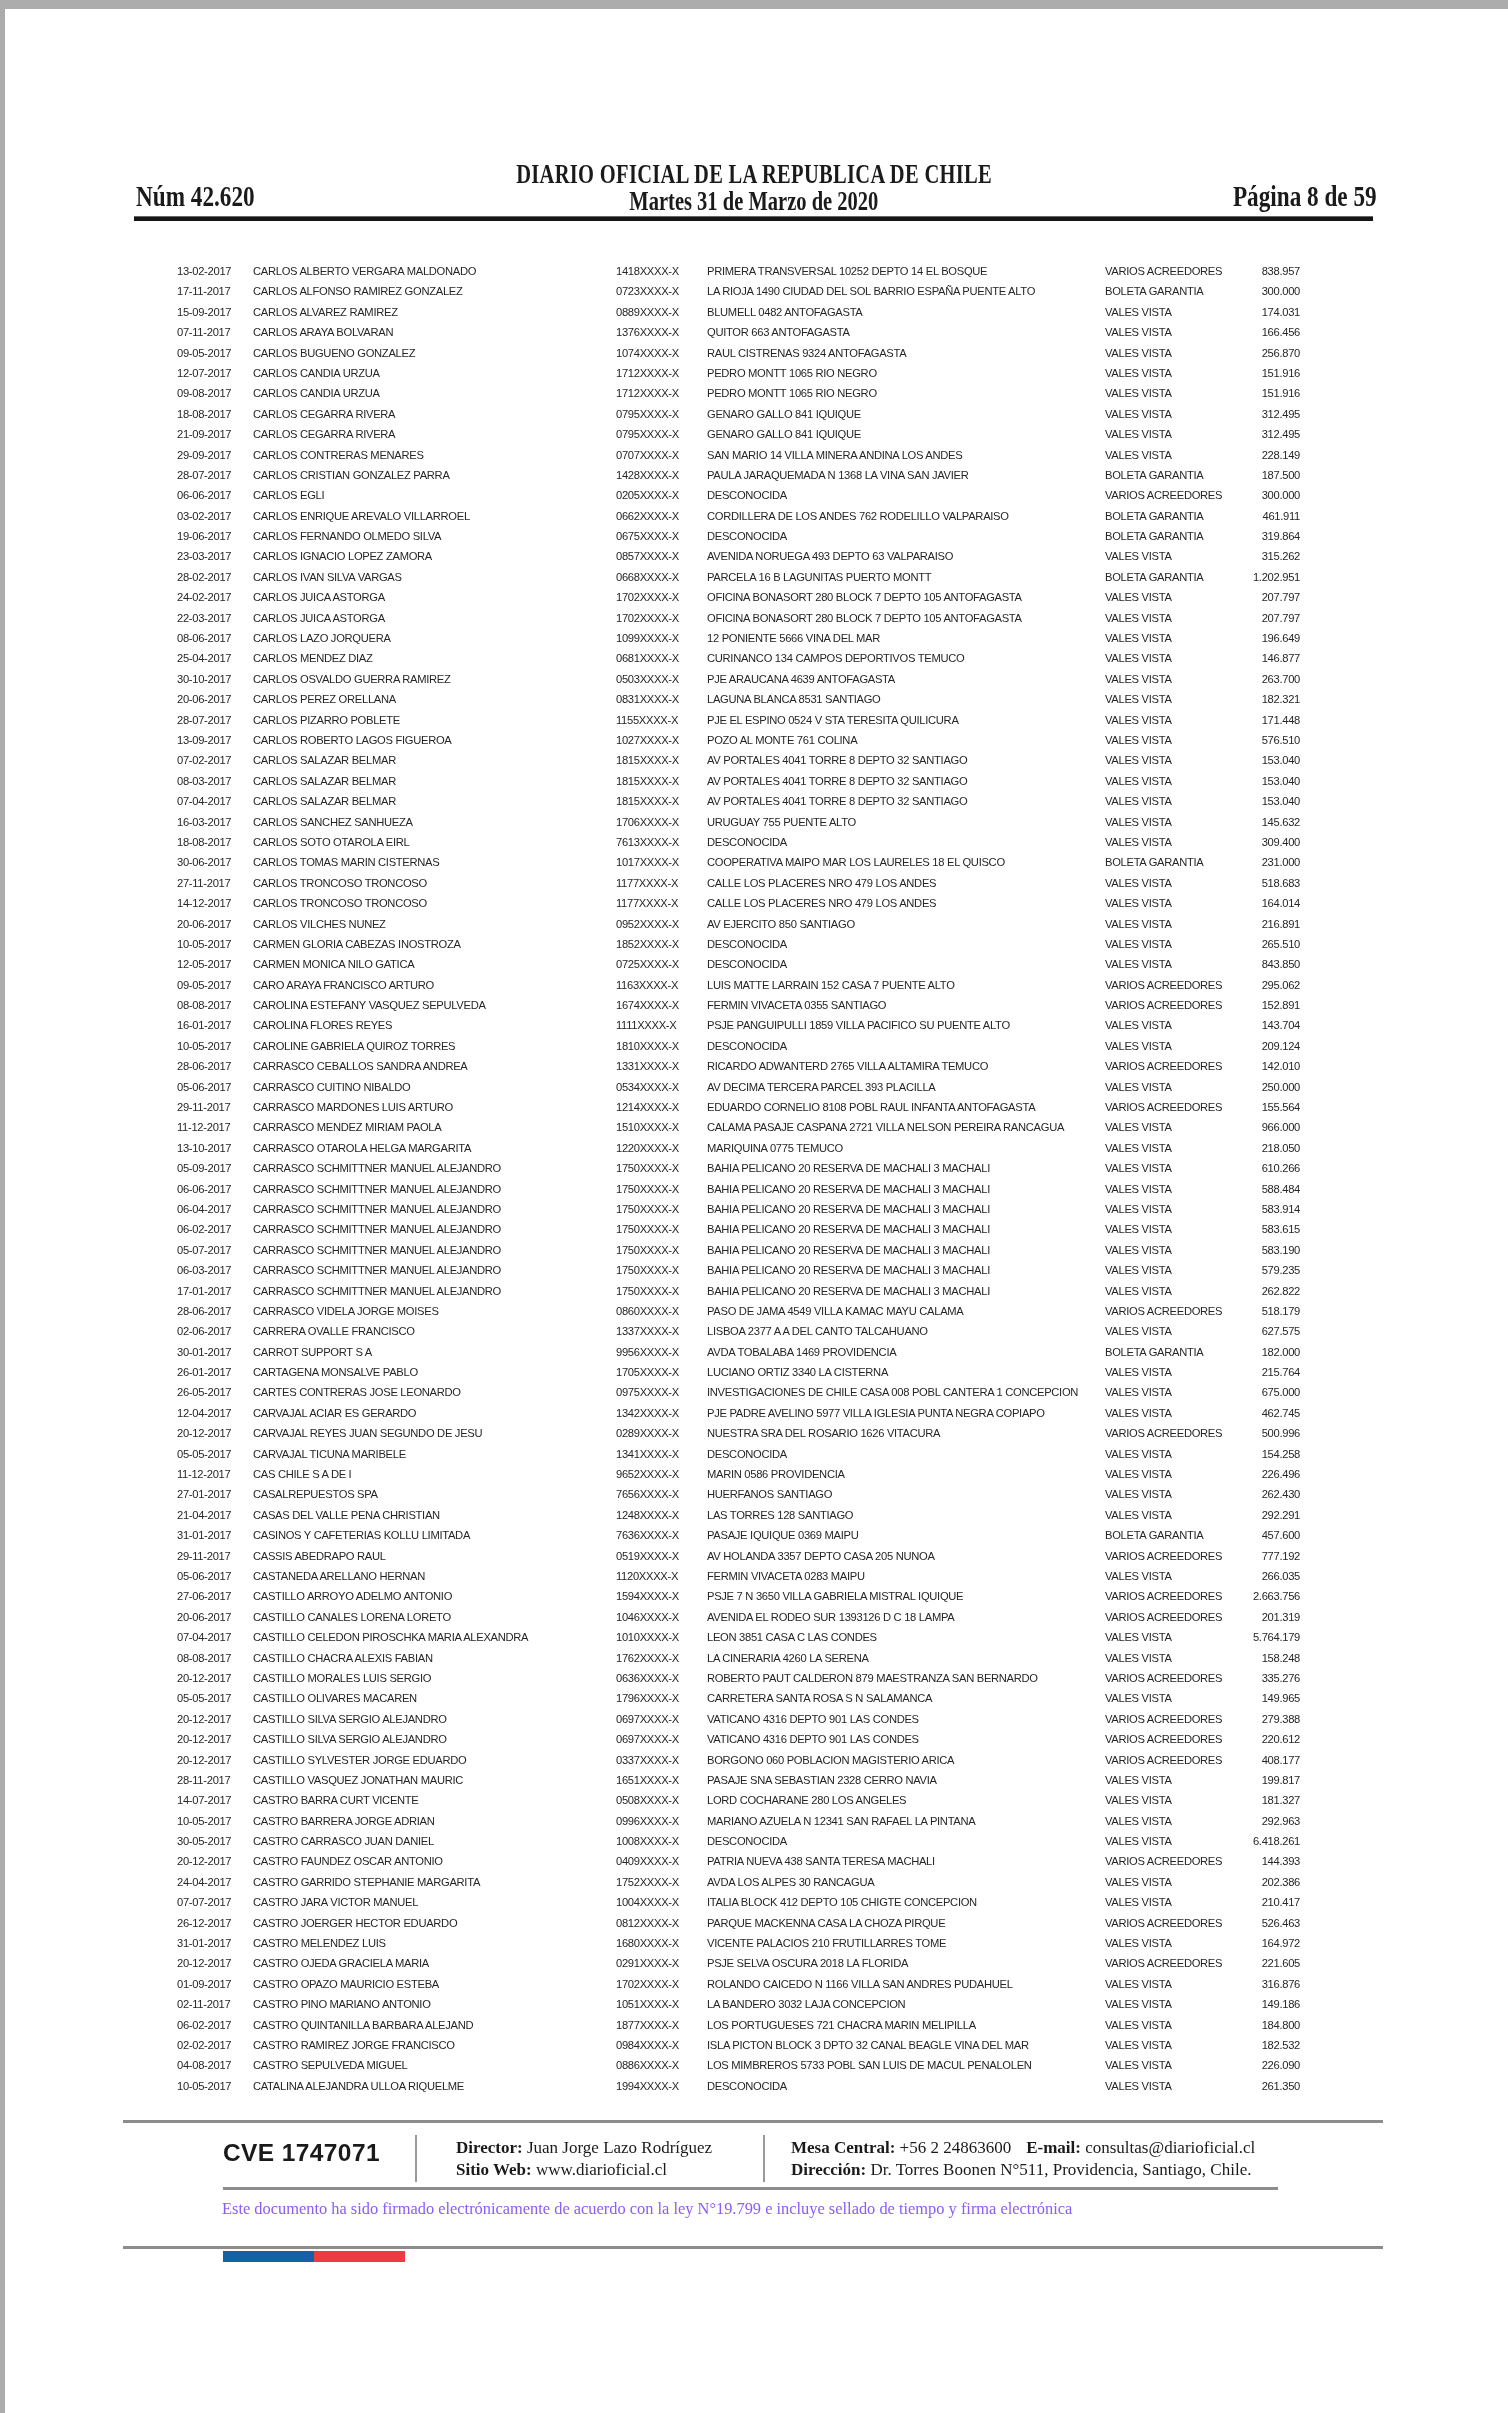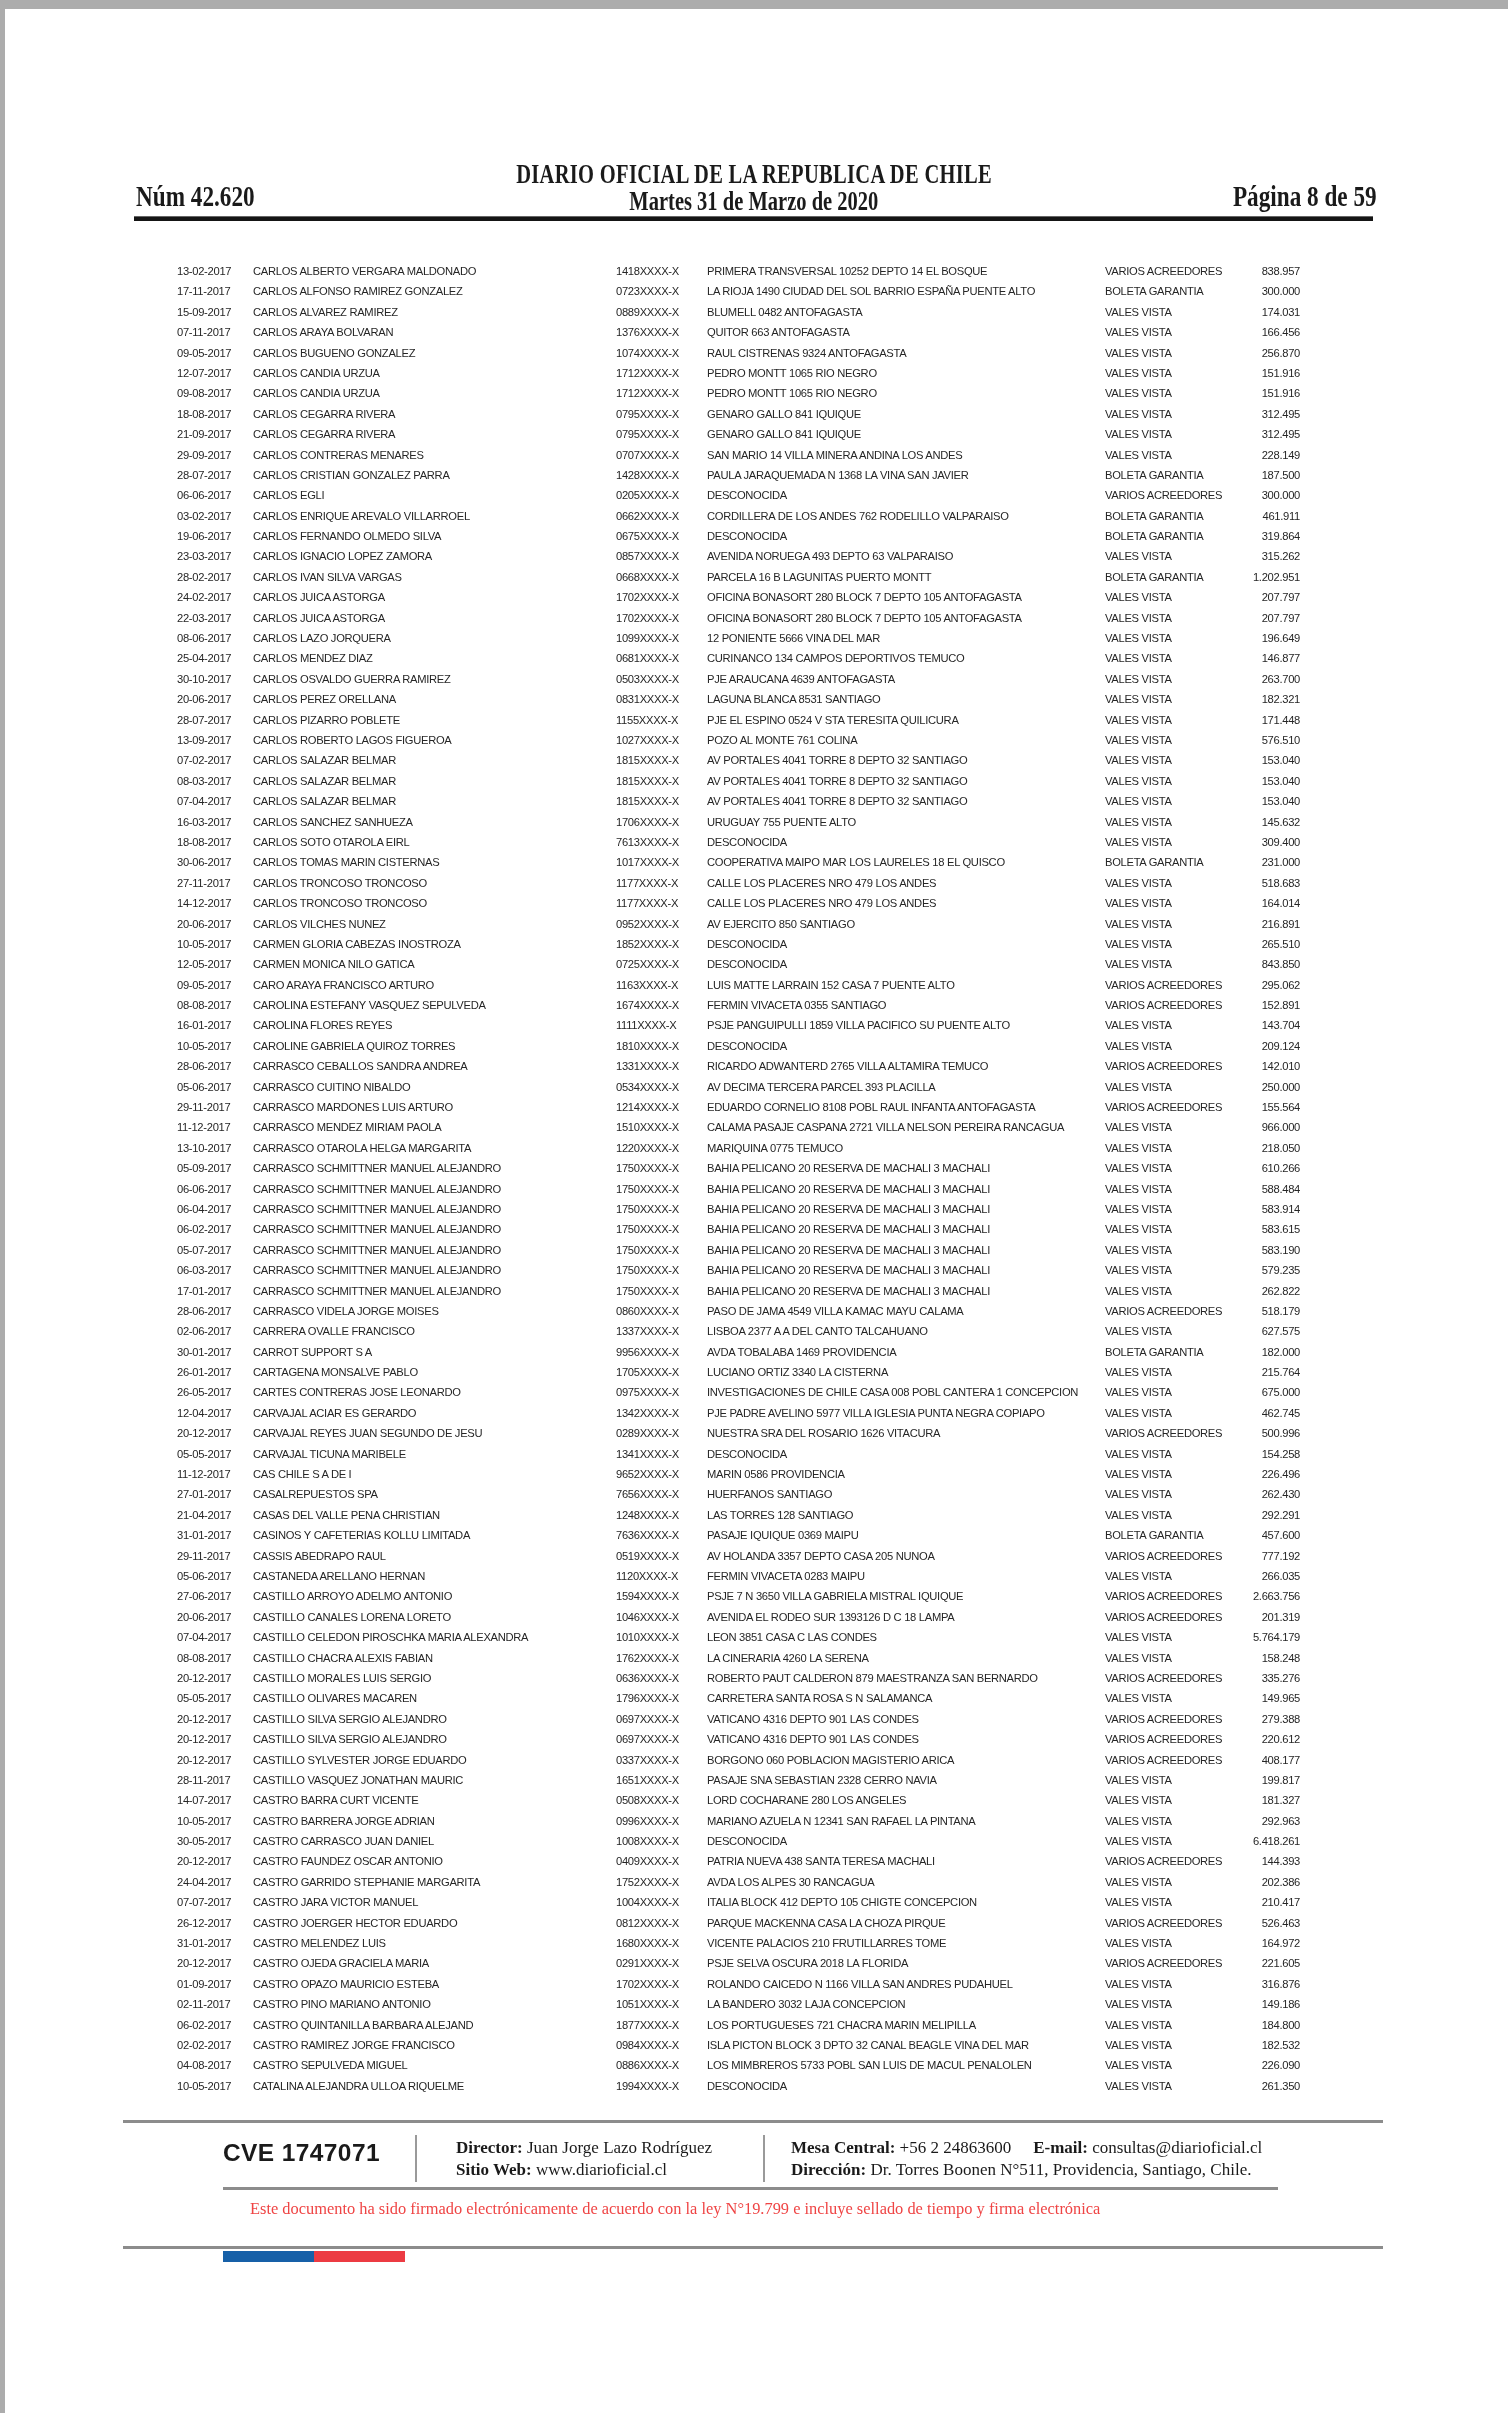--- a/index.html
+++ b/index.html
@@ -34,23 +34,23 @@
   .rule-mid{left:223px;top:2187px;width:1055px;height:2.6px;}
   .rule-bottom{left:123px;top:2246px;width:1260px;height:3.4px;}
   .cve-code{position:absolute;left:223px;top:2139px;font-family:"Liberation Sans",sans-serif;
             font-weight:bold;font-size:24px;letter-spacing:0.4px;color:#1a1a1a;transform:scaleX(1.02);transform-origin:left top;}
   .vdiv{position:absolute;width:1.7px;height:47px;top:2135px;background:#9a9a9a;}
   .vdiv1{left:415px;} .vdiv2{left:763px;}
   .contact{position:absolute;top:2137px;font-family:"Liberation Serif",serif;font-size:17px;
            line-height:21.5px;color:#1a1a1a;white-space:nowrap;}
   .contact b{font-weight:bold;}
   .contact-1{left:428px;margin-left:28px;} .contact-2{left:791px;}
-  .lbl-gap{margin-left:22px;text-align:right;}
+  .lbl-gap{margin-left:15px;text-align:right;}
   .legal{position:absolute;left:222px;top:2199px;width:1065px;font-family:"Liberation Serif",serif;
-         font-size:16.4px;line-height:20.7px;color:#ef4444;margin-left:28px;}
+         font-size:16.4px;line-height:20.7px;color:#8b5cf6;}
   .flag-bar{position:absolute;top:2251px;height:11.2px;}
   .flag-blue{left:223px;width:91px;background:var(--flag-blue,#1660a8);}
   .flag-red{left:314px;width:91px;background:var(--flag-red,#ec3b43);}
 </style>
 </head>
 <body>
 
 <div class="frame-top"></div>
 <div class="frame-left"></div>
 

